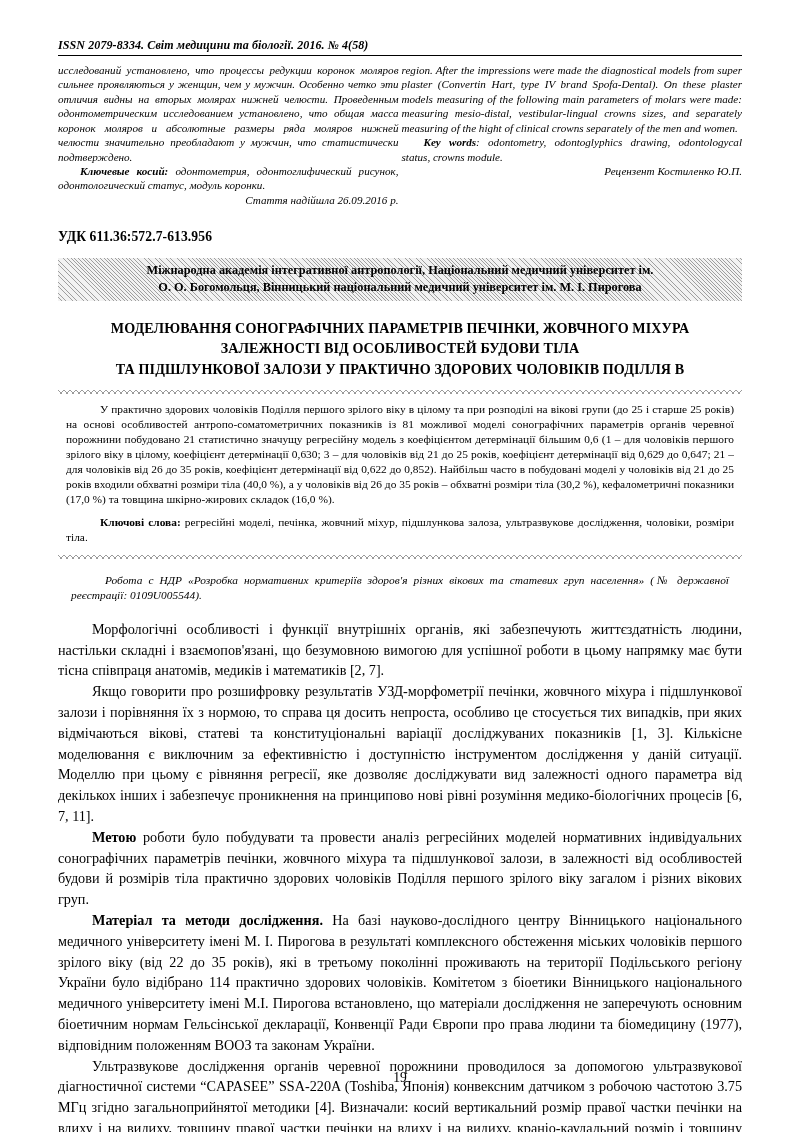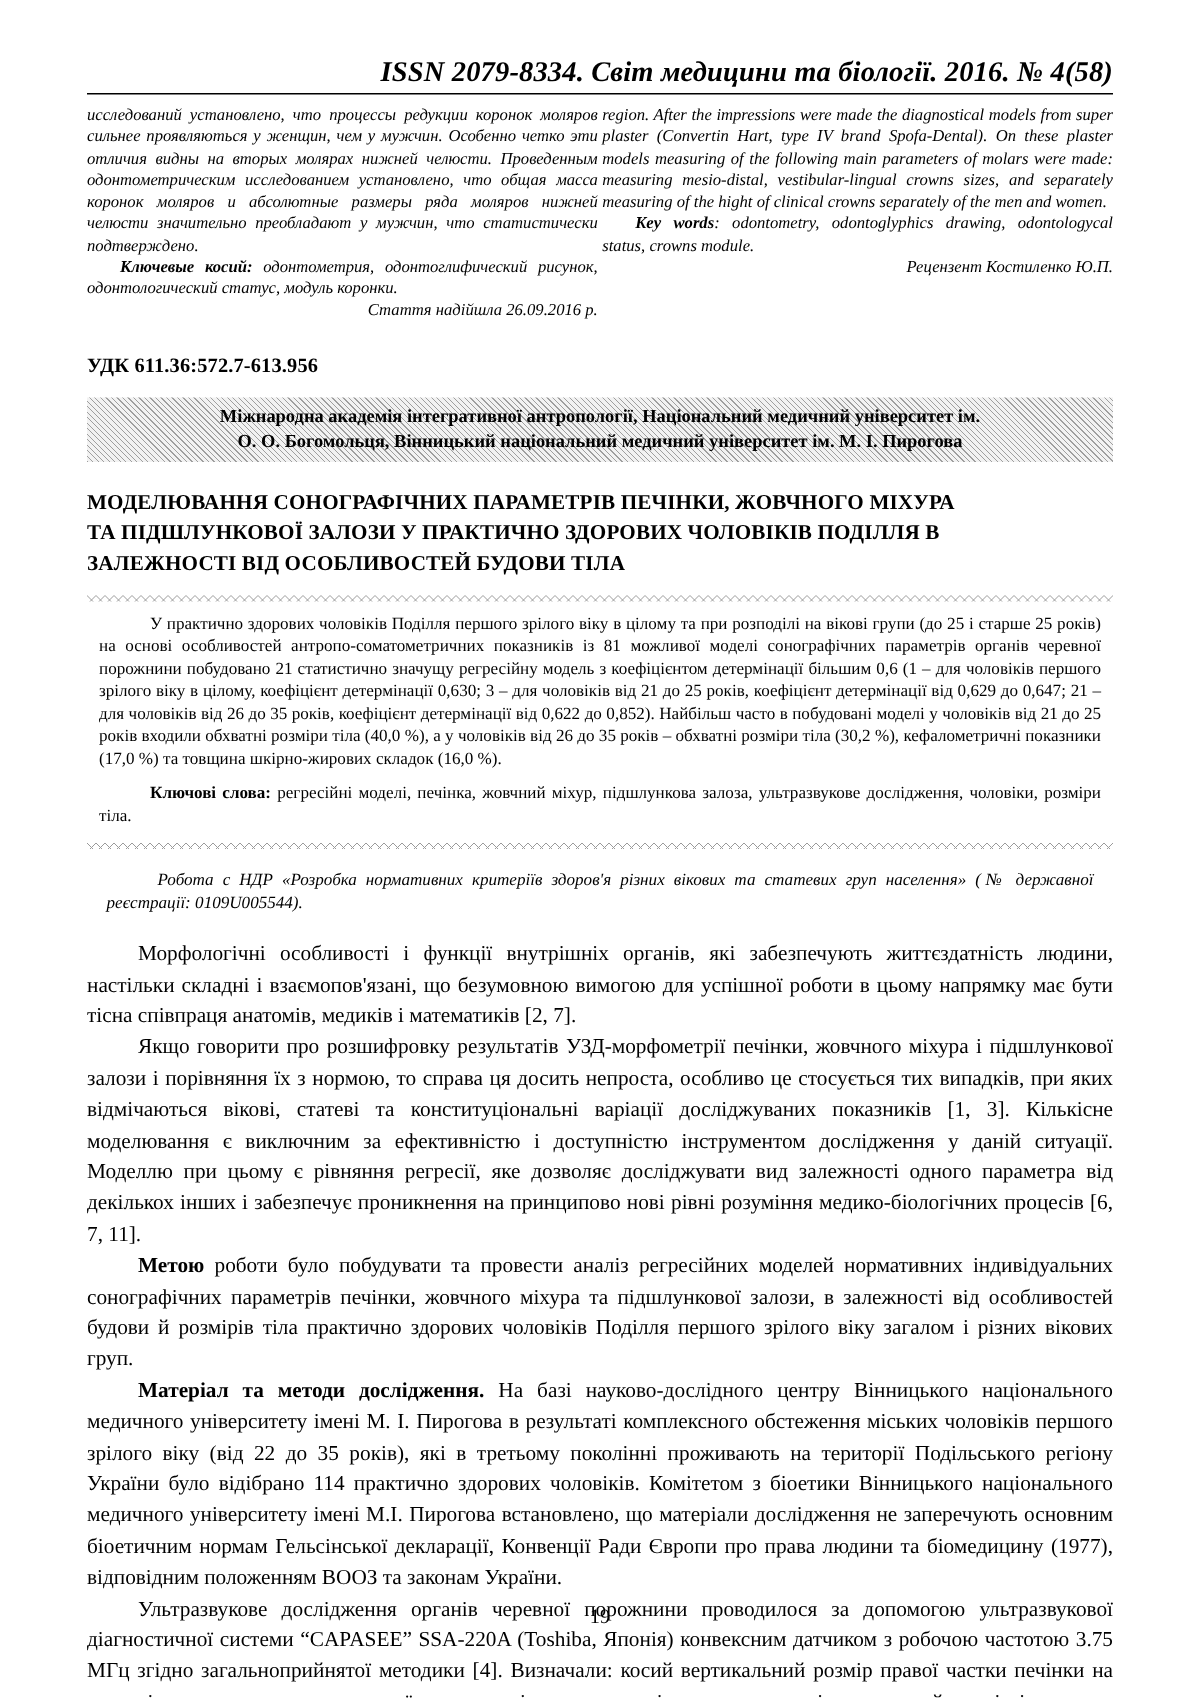--- a/index.html
+++ b/index.html
@@ -18,22 +18,21 @@
   .page {
     width: 800px;
     height: 1132px;
     box-sizing: border-box;
     padding: 0 58px;
     position: relative;
   }
 
   
   .running-head {
-    text-align: right;
-    font-size: 19px;
+    font-size: 12px;
     font-weight: bold;
     font-style: italic;
     letter-spacing: 0.1px;
     padding-top: 38px;
     padding-bottom: 2px;
   }
   .head-rule {
     border-bottom: 1.6px solid #000;
     margin-bottom: 7px;
   }
@@ -76,20 +75,21 @@
         rgba(90,90,90,0.55) 0.6px,
         rgba(255,255,255,0) 0.6px,
         rgba(255,255,255,0) 2.6px);
     color: #000;
   }
   .author-band .line { display: block; }
 
   
   .article-title {
     margin-top: 17px;
+    text-align: center;
     font-size: 14.1px;
     font-weight: bold;
     line-height: 1.45;
     letter-spacing: 0.1px;
   }
   .article-title .line { display: block; }
 
   
   .zigzag {
     height: 6px;
@@ -171,22 +171,22 @@
 
   <div class="udk">УДК 611.36:572.7-613.956</div>
 
   <div class="author-band">
     <span class="line">Міжнародна академія інтегративної антропології, Національний медичний університет ім.</span>
     <span class="line">О. О. Богомольця, Вінницький національний медичний університет ім. М. І. Пирогова</span>
   </div>
 
   <div class="article-title">
     <span class="line">МОДЕЛЮВАННЯ СОНОГРАФІЧНИХ ПАРАМЕТРІВ ПЕЧІНКИ, ЖОВЧНОГО МІХУРА</span>
+    <span class="line">ЗАЛЕЖНОСТІ ВІД ОСОБЛИВОСТЕЙ БУДОВИ ТІЛА</span>
     <span class="line">ТА ПІДШЛУНКОВОЇ ЗАЛОЗИ У ПРАКТИЧНО ЗДОРОВИХ ЧОЛОВІКІВ ПОДІЛЛЯ В</span>
-    <span class="line">ЗАЛЕЖНОСТІ ВІД ОСОБЛИВОСТЕЙ БУДОВИ ТІЛА</span>
   </div>
 
   <div class="zigzag"></div>
 
   <div class="abstract">
     <p>У практично здорових чоловіків Поділля першого зрілого віку в цілому та при розподілі на вікові групи (до 25 і старше 25 років) на основі особливостей антропо-соматометричних показників із 81 можливої моделі сонографічних параметрів органів черевної порожнини побудовано 21 статистично значущу регресійну модель з коефіцієнтом детермінації більшим 0,6 (1 – для чоловіків першого зрілого віку в цілому, коефіцієнт детермінації 0,630; 3 – для чоловіків від 21 до 25 років, коефіцієнт детермінації від 0,629 до 0,647; 21 – для чоловіків від 26 до 35 років, коефіцієнт детермінації від 0,622 до 0,852). Найбільш часто в побудовані моделі у чоловіків від 21 до 25 років входили обхватні розміри тіла (40,0 %), а у чоловіків від 26 до 35 років – обхватні розміри тіла (30,2 %), кефалометричні показники (17,0 %) та товщина шкірно-жирових складок (16,0 %).</p>
     <p><span class="kw-label">Ключові слова:</span><span> регресійні моделі, печінка, жовчний міхур, підшлункова залоза, ультразвукове дослідження, чоловіки, розміри тіла.</span></p>
   </div>
 
   <div class="zigzag bottom"></div>

